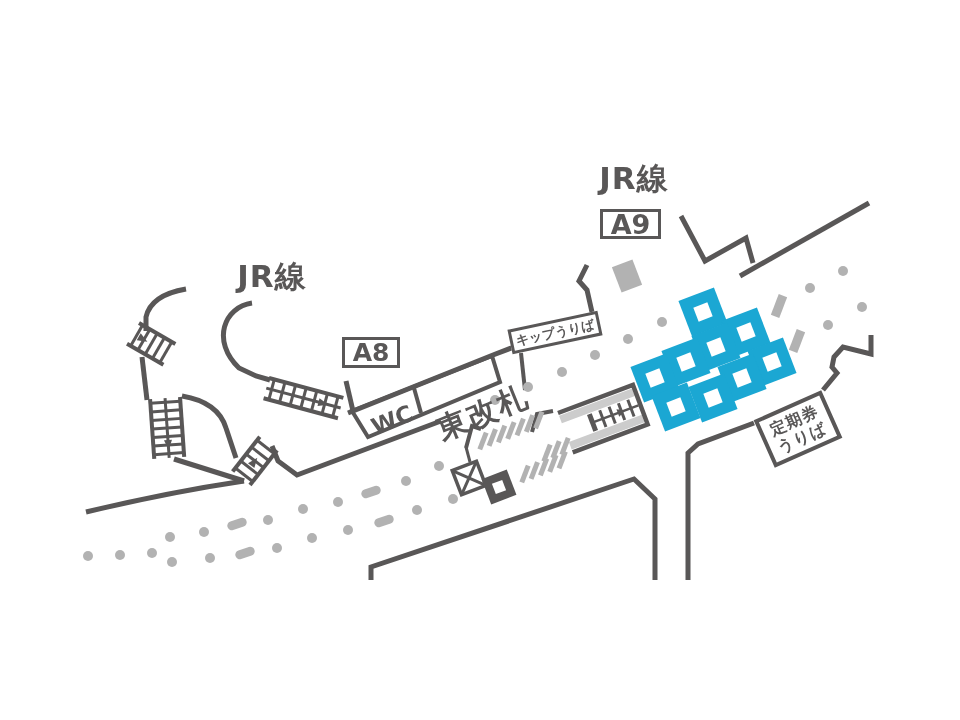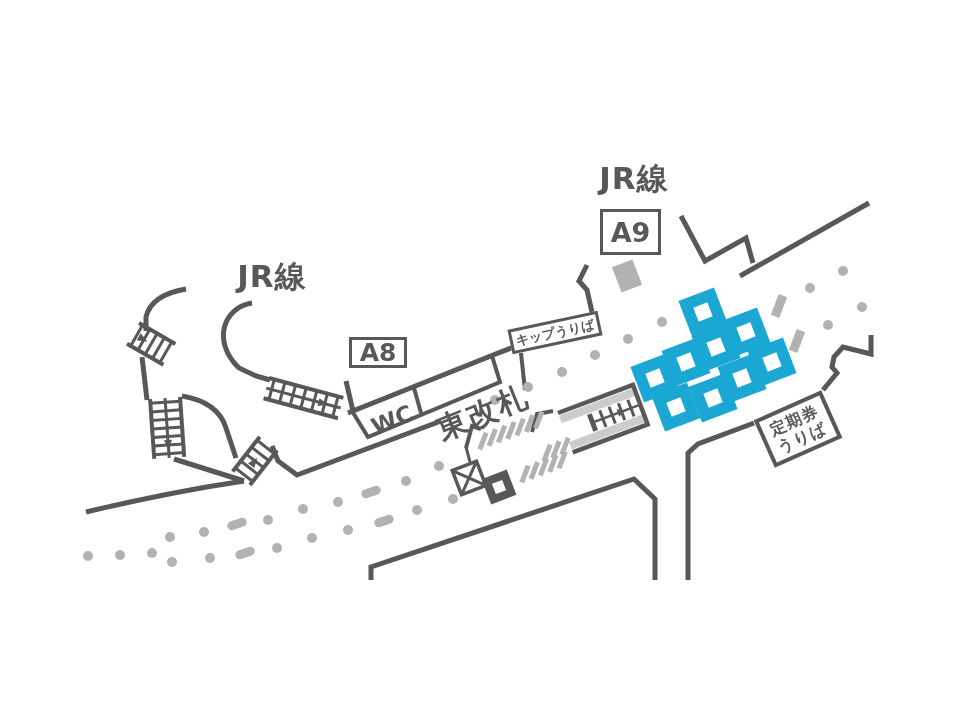--- a/index.html
+++ b/index.html
@@ -226,25 +226,25 @@
   </svg>
 
   <div class="lbl jr" style="left:228px;top:259px;width:88px;height:36px;">
     <span>JR線</span>
   </div>
 
   <div class="lbl jr" style="left:590px;top:161px;width:88px;height:36px;">
     <span>JR線</span>
   </div>
 
-  <div class="lbl exitbox" style="left:349px;top:337px;width:58px;height:31px;font-size:25px;">
+  <div class="lbl exitbox" style="left:342px;top:337px;width:58px;height:31px;font-size:25px;">
     <span>A8</span>
   </div>
 
-  <div class="lbl exitbox" style="left:600px;top:209px;width:61px;height:46px;font-size:27px;">
+  <div class="lbl exitbox" style="left:600px;top:209px;width:61px;height:30px;font-size:27px;">
     <span>A9</span>
   </div>
 
   <div class="lbl" style="left:362px;top:404px;width:60px;height:32px;font-size:23px;font-weight:600;transform:rotate(-22deg);">
     <span>WC</span>
   </div>
 
   <div class="lbl" style="left:423px;top:394px;width:120px;height:38px;font-size:30px;font-weight:600;letter-spacing:2px;transform:rotate(-22deg);">
     <span>東改札</span>
   </div>

